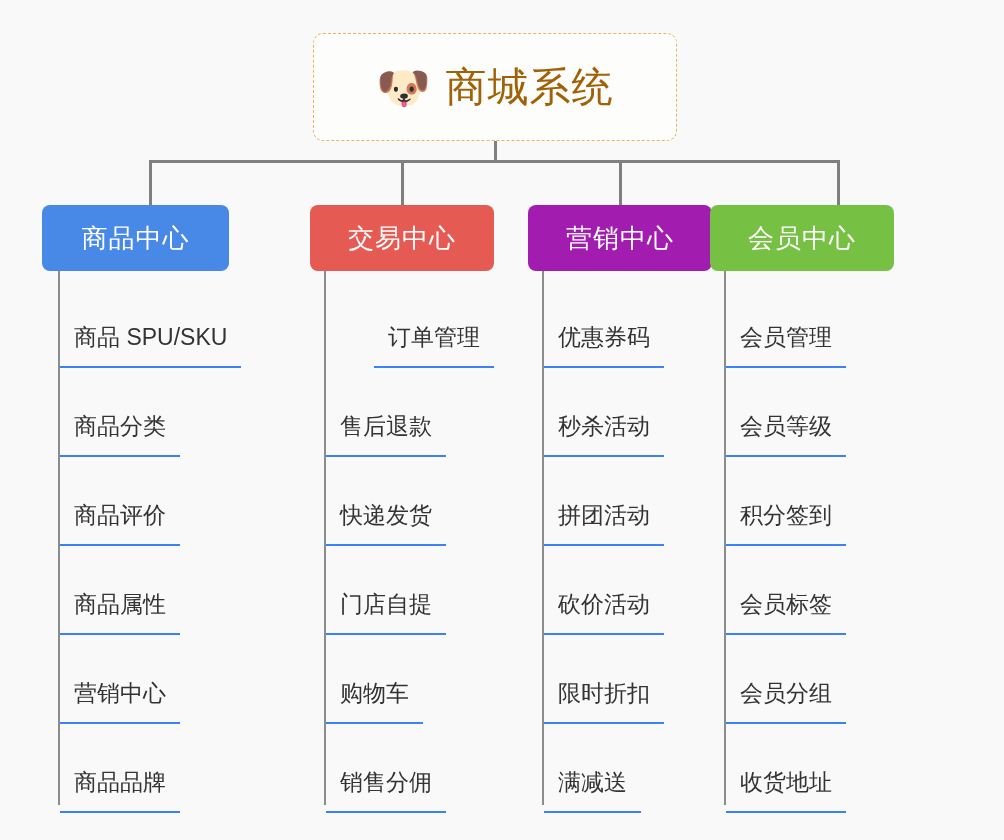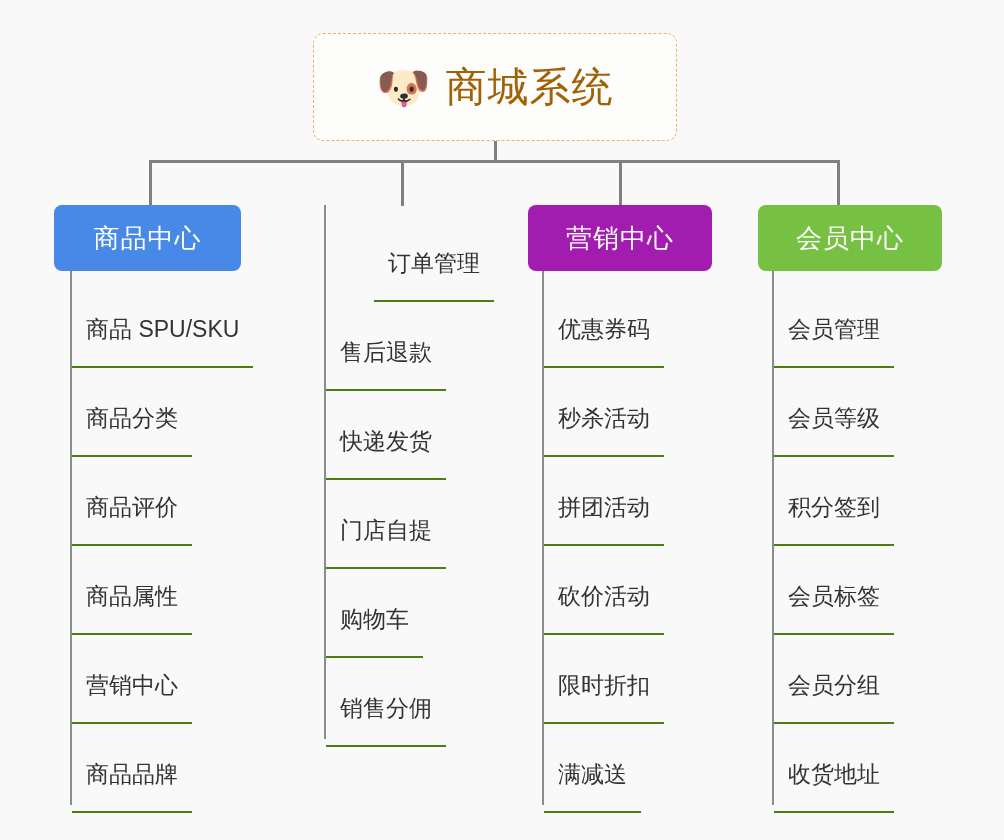--- a/index.html
+++ b/index.html
@@ -91,22 +91,22 @@
     background: #8c8c8c;
   }
   .leaf {
     position: relative;
     height: 89px;
     display: flex;
     align-items: flex-end;
   }
   .leaf-inner {
     display: inline-block;
-    border-bottom: 2px solid #4d7c0f;
-    padding: 0 14px 24px 14px;
+    border-bottom: 2px solid #3b82f6;
+    padding: 0 14px 16px 14px;
     font-size: 23px;
     color: #333333;
     line-height: 1.1;
     white-space: nowrap;
   }
 </style>
 </head>
 <body>
 
 <div id="canvas">
@@ -118,21 +118,21 @@
 
   <div class="conn conn-v" style="left:494px; top:141px; height:22px;"></div>
 
   <div class="conn conn-h" style="left:149px; top:160px; width:690px;"></div>
 
   <div class="conn conn-v" style="left:149px; top:160px; height:46px;"></div>
   <div class="conn conn-v" style="left:401px; top:160px; height:46px;"></div>
   <div class="conn conn-v" style="left:619px; top:160px; height:46px;"></div>
   <div class="conn conn-v" style="left:837px; top:160px; height:46px;"></div>
 
-  <div class="column" style="left:54px; width:200px;">
+  <div class="column" style="left:42px; width:200px;">
     <div class="cat-box" style="background:#4889e8; width:187px;">
       <span>商品中心</span>
     </div>
     <div class="leaf-list">
       <div class="spine" style="left:16px; height:534px;"></div>
       <div class="leaf" style="padding-left:18px;">
         <span class="leaf-inner">商品 SPU/SKU</span>
       </div>
       <div class="leaf" style="padding-left:18px;">
         <span class="leaf-inner">商品分类</span>
@@ -146,20 +146,23 @@
       <div class="leaf" style="padding-left:18px;">
         <span class="leaf-inner">营销中心</span>
       </div>
       <div class="leaf" style="padding-left:18px;">
         <span class="leaf-inner">商品品牌</span>
       </div>
     </div>
   </div>
 
   <div class="column" style="left:310px; width:184px;">
+    <div class="cat-box" style="background:#e55a53; width:184px;">
+      <span>交易中心</span>
+    </div>
     <div class="leaf-list">
       <div class="spine" style="left:14px; height:534px;"></div>
       <div class="leaf" style="padding-left:16px;justify-content:flex-end;">
         <span class="leaf-inner">订单管理</span>
       </div>
       <div class="leaf" style="padding-left:16px;">
         <span class="leaf-inner">售后退款</span>
       </div>
       <div class="leaf" style="padding-left:16px;">
         <span class="leaf-inner">快递发货</span>
@@ -196,21 +199,21 @@
       </div>
       <div class="leaf" style="padding-left:16px;">
         <span class="leaf-inner">限时折扣</span>
       </div>
       <div class="leaf" style="padding-left:16px;">
         <span class="leaf-inner">满减送</span>
       </div>
     </div>
   </div>
 
-  <div class="column" style="left:758px; width:184px;">
+  <div class="column" style="left:710px; width:184px;">
     <div class="cat-box" style="background:#76c043; width:184px;">
       <span>会员中心</span>
     </div>
     <div class="leaf-list">
       <div class="spine" style="left:14px; height:534px;"></div>
       <div class="leaf" style="padding-left:16px;">
         <span class="leaf-inner">会员管理</span>
       </div>
       <div class="leaf" style="padding-left:16px;">
         <span class="leaf-inner">会员等级</span>

